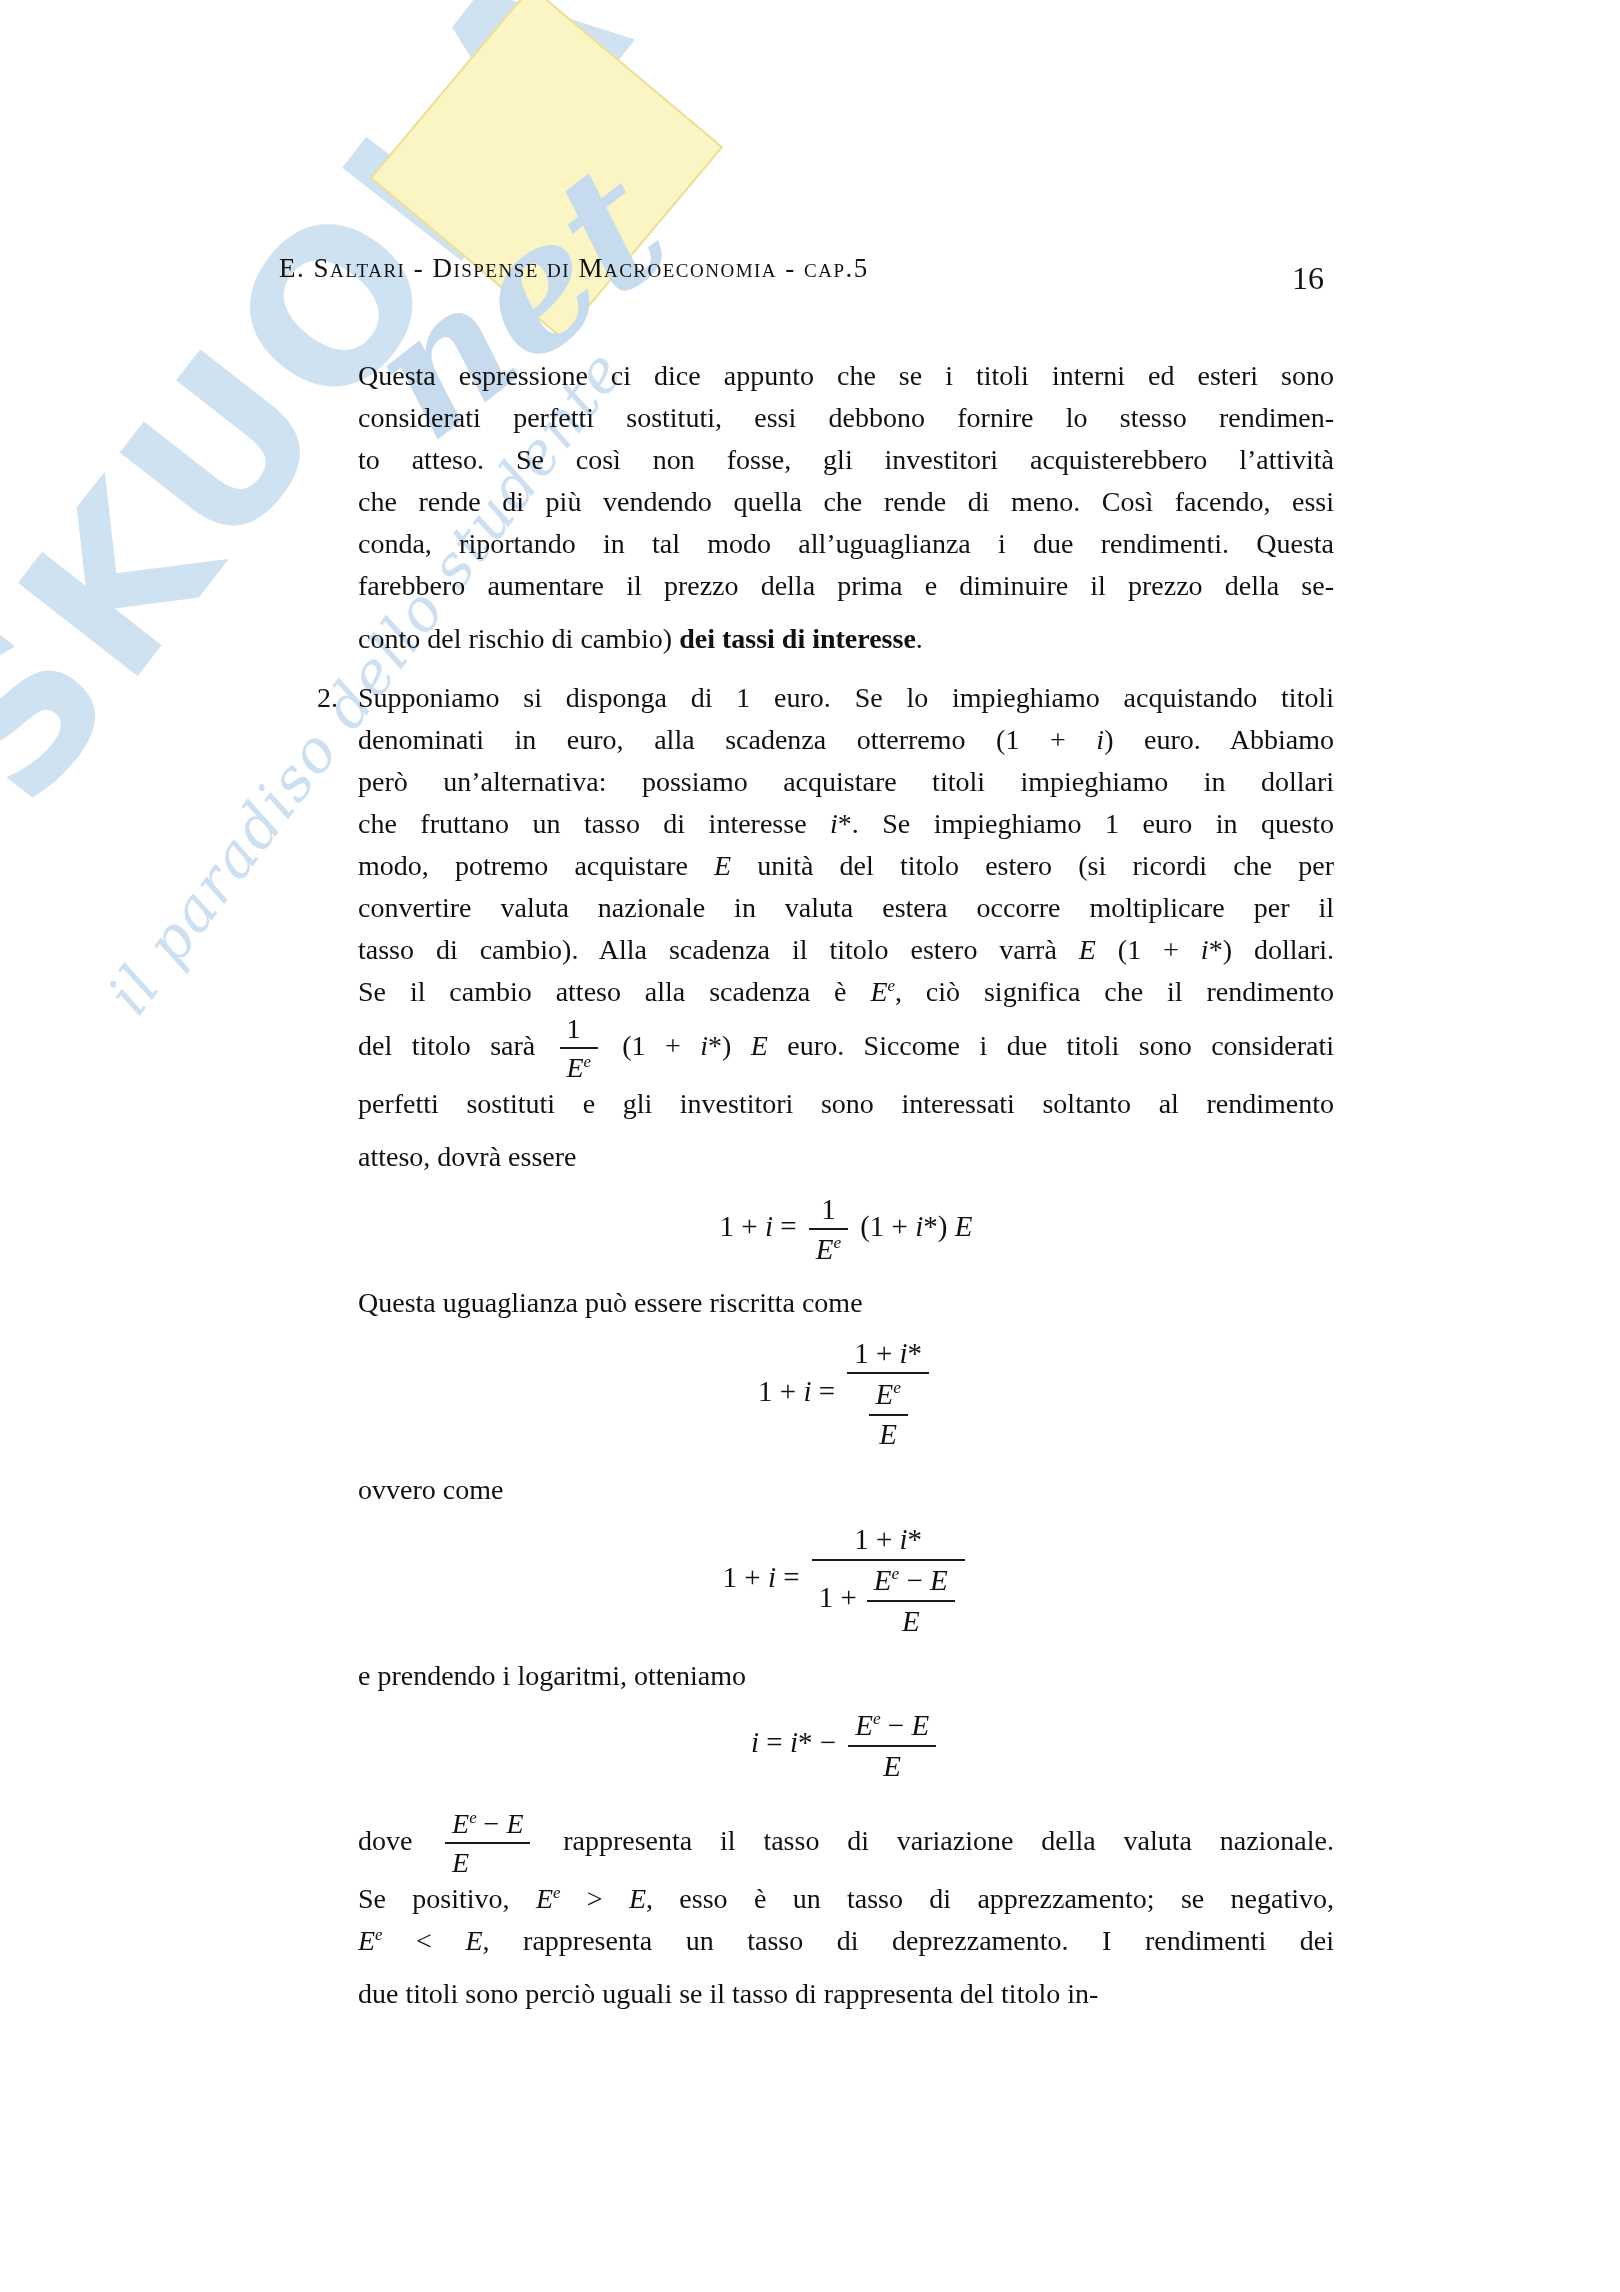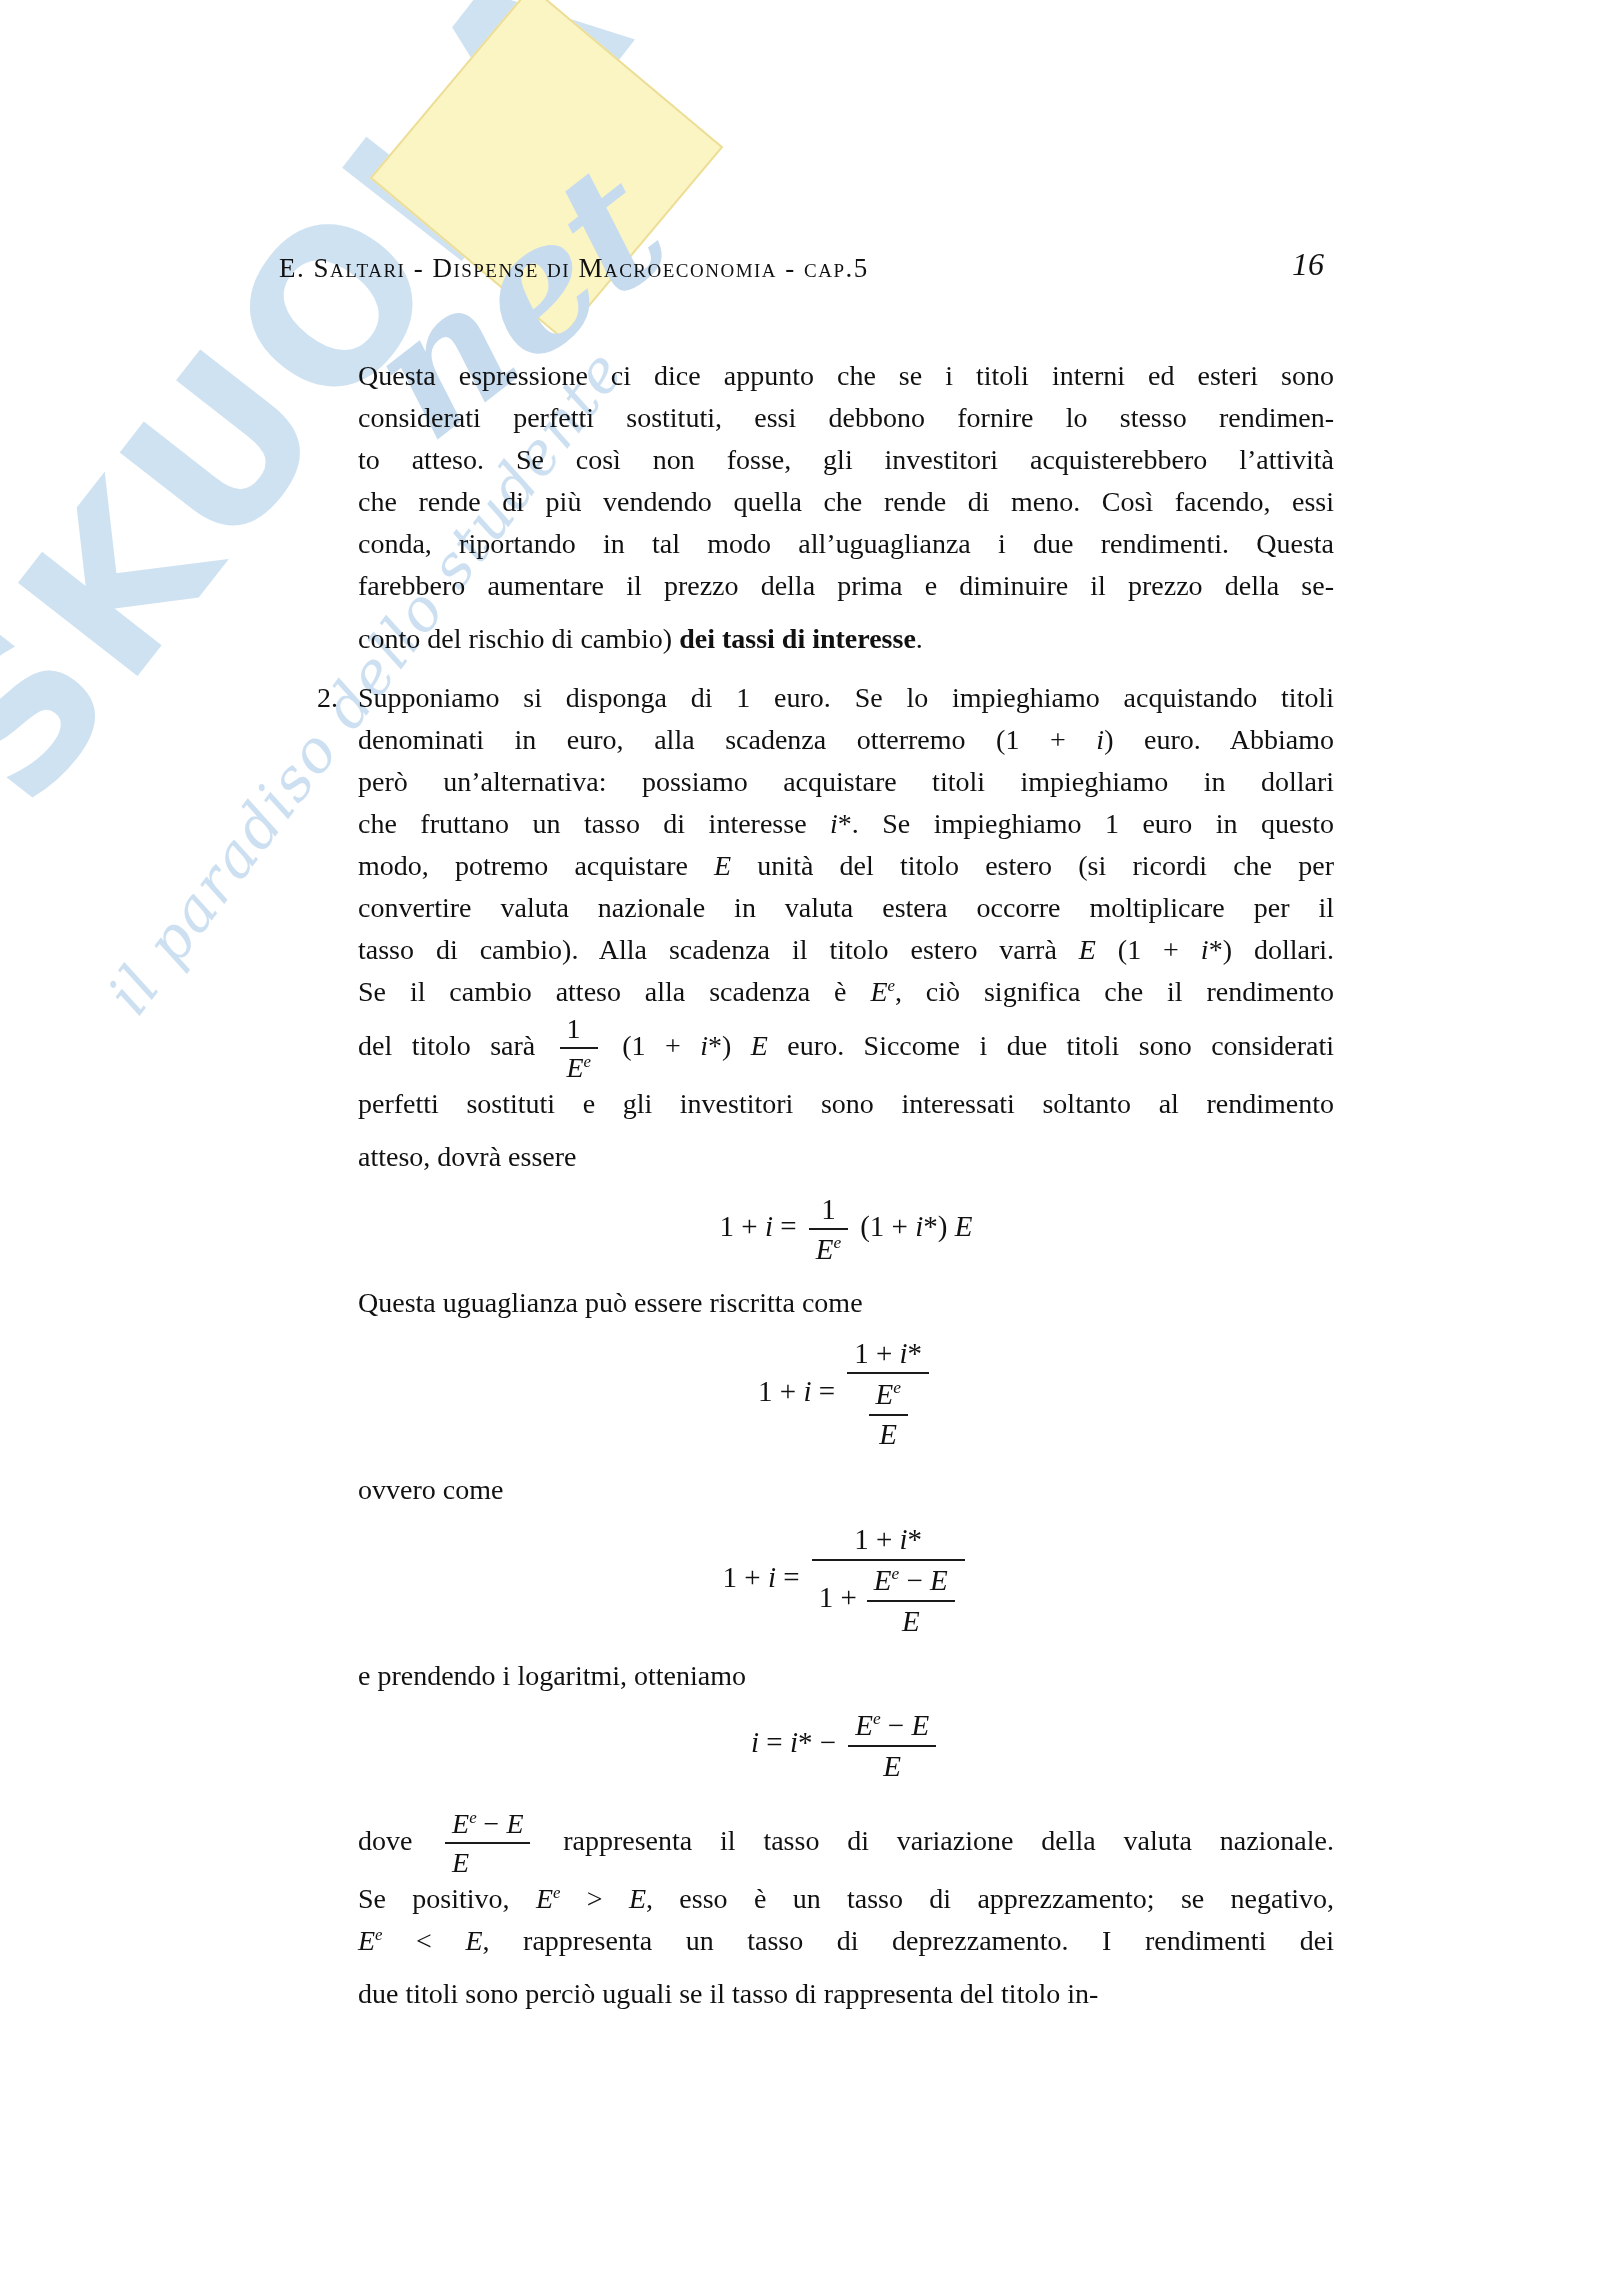--- a/index.html
+++ b/index.html
@@ -46,23 +46,22 @@
 
   
   .running-header {
     position:absolute; z-index:1;
     left:279px; top:253px;
     font-variant:small-caps; font-size:27px; letter-spacing:1.5px;
     white-space:nowrap;
   }
   .page-number {
     position:absolute; z-index:1;
-    left:1292px; top:246px;
+    left:1292px; top:260px;
     font-size:32px;
-    font-style:italic;
   }
 
   
   .content {
     position:absolute; z-index:1;
     left:358px; top:355px; width:976px;
     font-size:28px;
   }
   .tline {
     line-height:42px;

